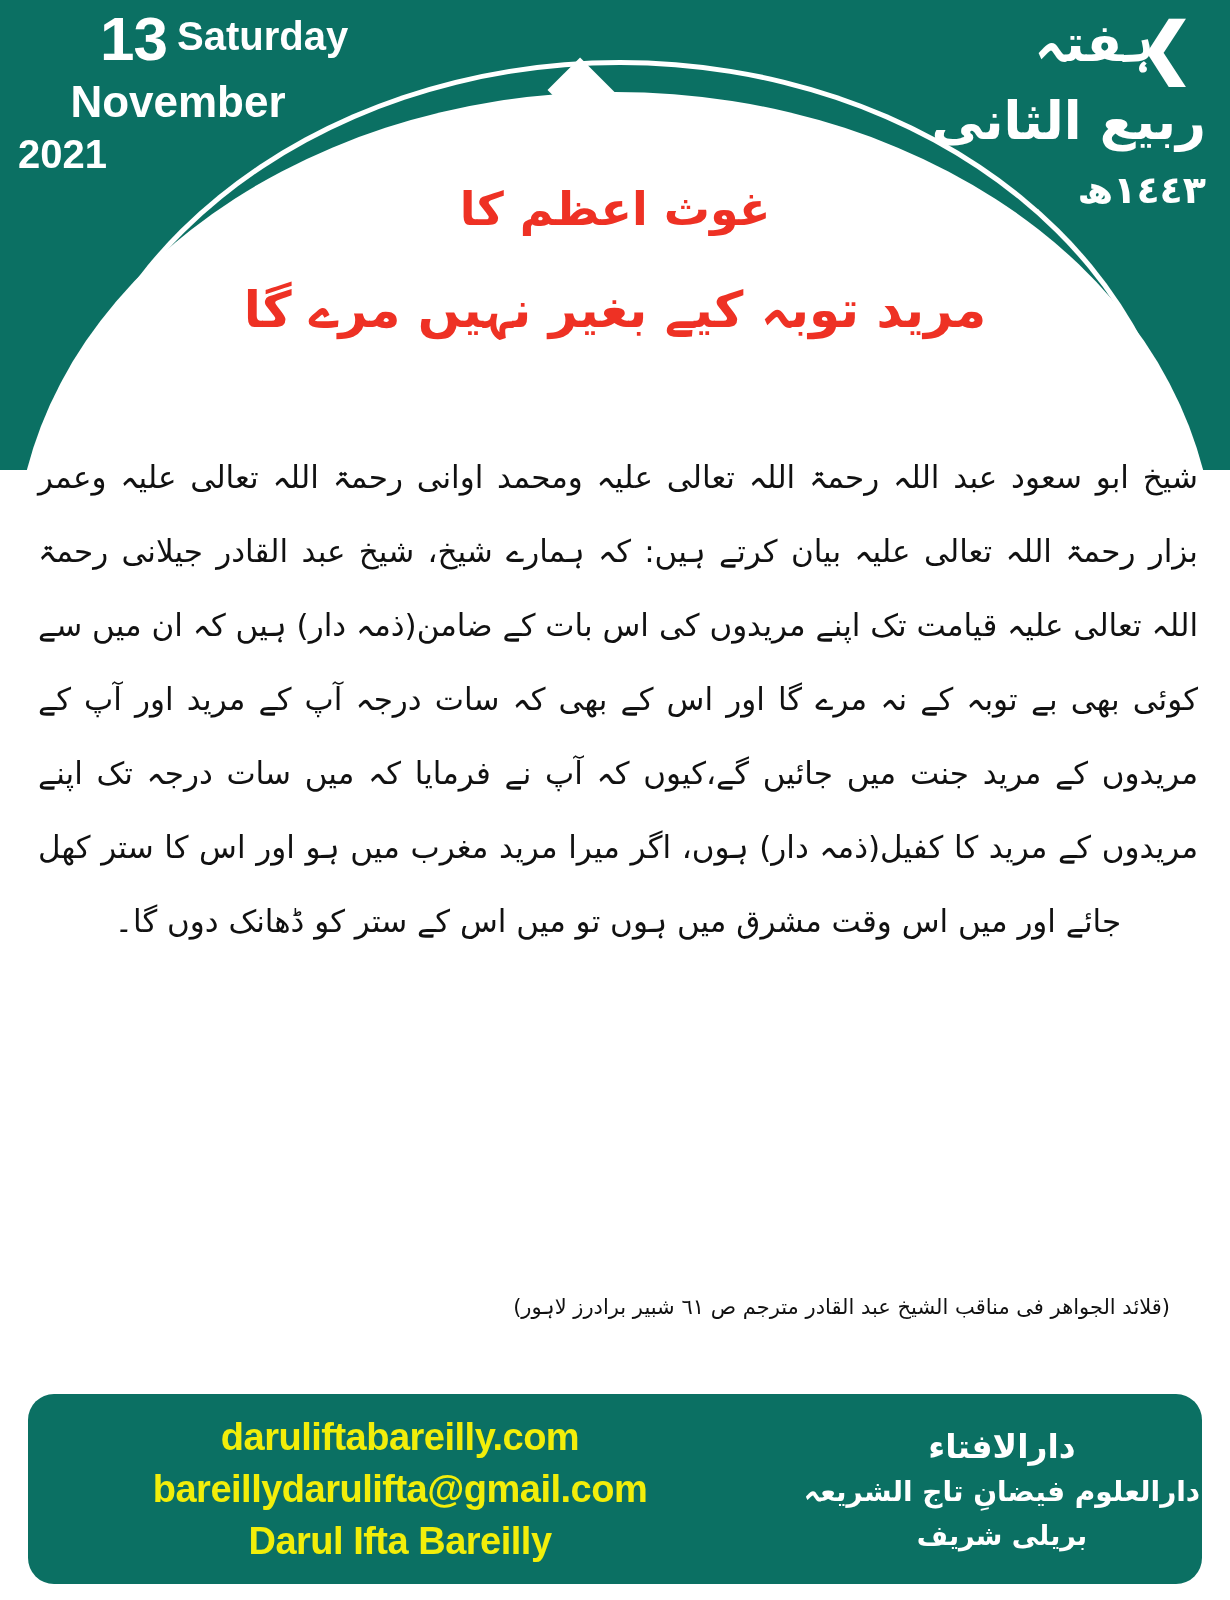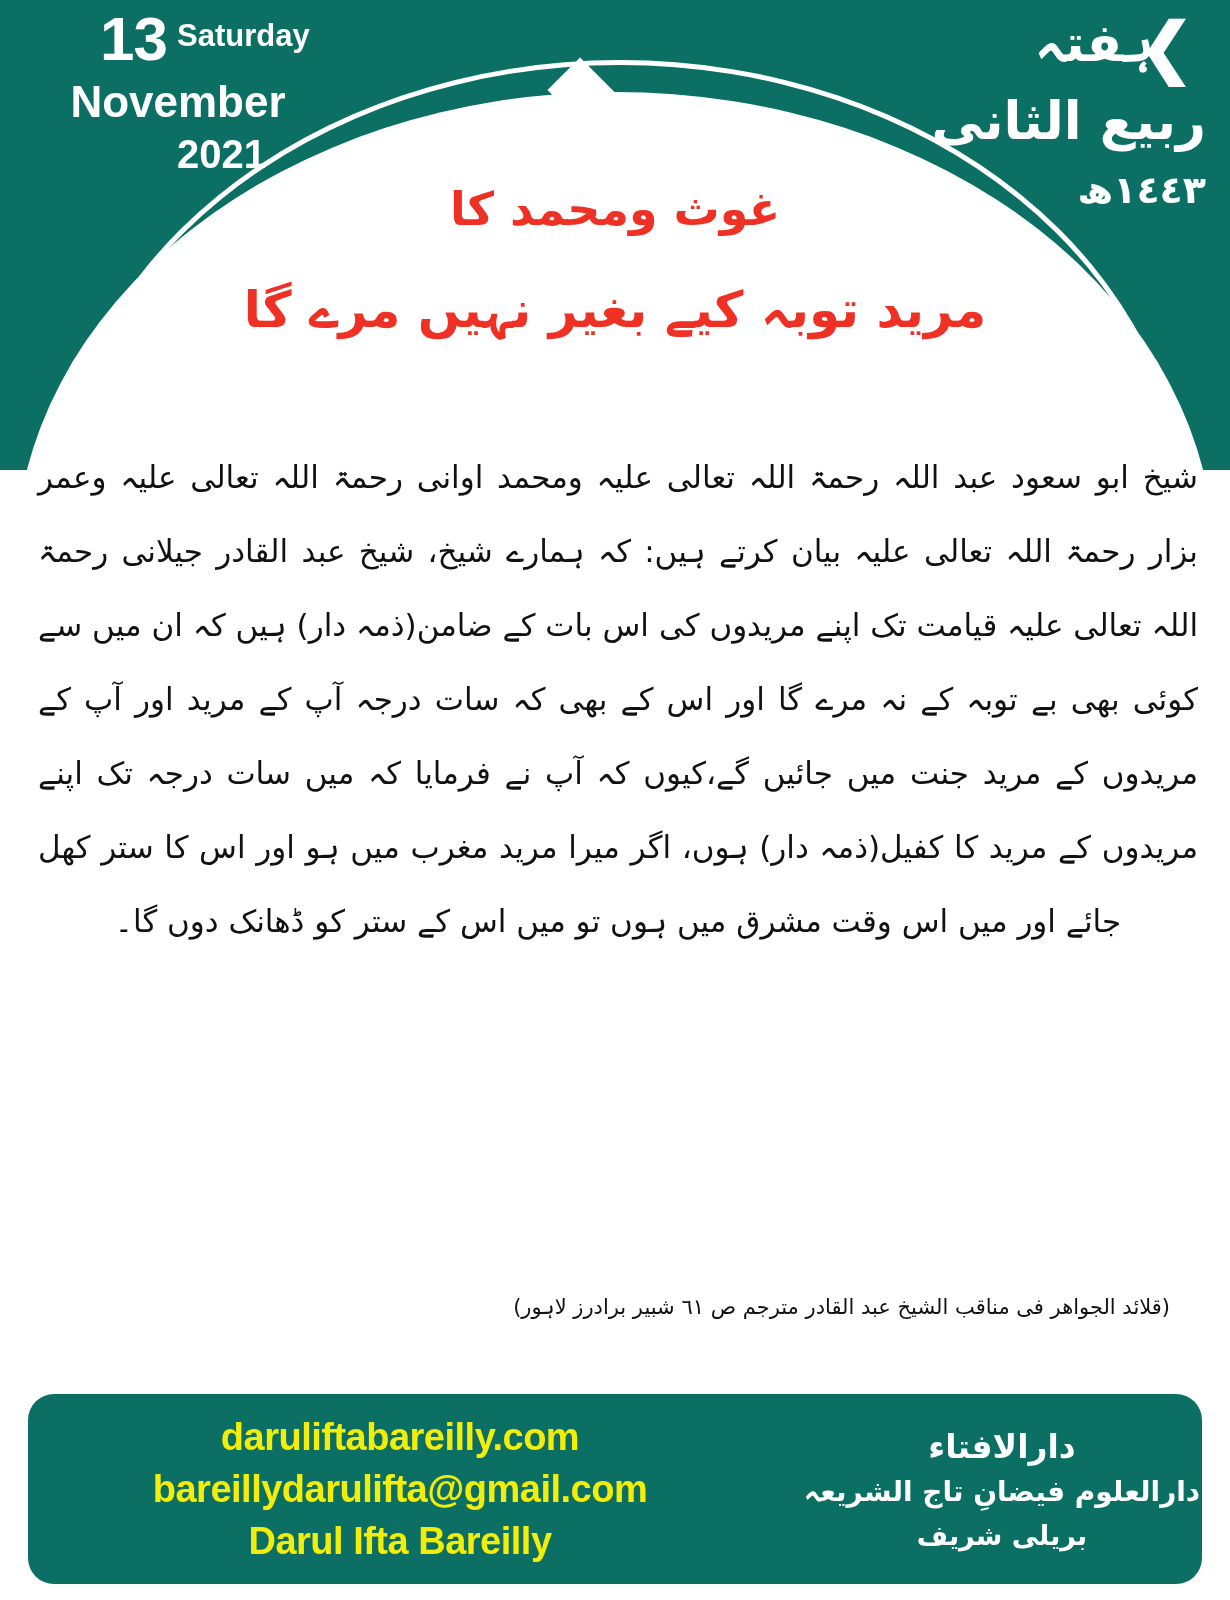--- a/index.html
+++ b/index.html
@@ -88,37 +88,37 @@
     gap: 10px;
     padding-left: 82px;
   }
   .date-day-num {
     font-size: 62px;
     font-weight: bold;
     line-height: 62px;
     letter-spacing: -1px;
   }
   .date-weekday-en {
-    font-size: 31px;
+    font-size: 40px;
     font-weight: bold;
     line-height: 56px;
   }
   .date-month {
     font-size: 44px;
     font-weight: bold;
     line-height: 56px;
     margin-top: 4px;
     text-align: center;
     padding-right: 10px;
   }
   .date-year {
     font-size: 40px;
     font-weight: bold;
     line-height: 48px;
-    text-align: right;
+    text-align: left;
     padding-right: 82px;
   }
 
   
   .hijri-block {
     position: absolute;
     right: 24px;
     top: 6px;
     width: 400px;
     text-align: right;
@@ -271,21 +271,21 @@
 
   <div class="chevron">❮</div>
 
   <div class="hijri-block">
     <div class="hijri-weekday">ہفتہ</div>
     <div class="hijri-month">ربیع الثانی</div>
     <div class="hijri-year">١٤٤٣ھ</div>
   </div>
 
   <div class="headline">
-    <div class="headline-1">غوث ومحمد کا</div>
+    <div class="headline-1">غوث اعظم کا</div>
     <div class="headline-2">مرید توبہ کیے بغیر نہیں مرے گا</div>
   </div>
 
   <div class="body-text">شیخ ابو سعود عبد اللہ رحمۃ اللہ تعالی علیہ ومحمد اوانی رحمۃ اللہ تعالی علیہ وعمر بزار رحمۃ اللہ تعالی علیہ بیان کرتے ہیں: کہ ہمارے شیخ، شیخ عبد القادر جیلانی رحمۃ اللہ تعالی علیہ قیامت تک اپنے مریدوں کی اس بات کے ضامن(ذمہ دار) ہیں کہ ان میں سے کوئی بھی بے توبہ کے نہ مرے گا اور اس کے بھی کہ سات درجہ آپ کے مرید اور آپ کے مریدوں کے مرید جنت میں جائیں گے،کیوں کہ آپ نے فرمایا کہ میں سات درجہ تک اپنے مریدوں کے مرید کا کفیل(ذمہ دار) ہوں، اگر میرا مرید مغرب میں ہو اور اس کا ستر کھل جائے اور میں اس وقت مشرق میں ہوں تو میں اس کے ستر کو ڈھانک دوں گا۔</div>
 
   <div class="reference">(قلائد الجواهر فى مناقب الشیخ عبد القادر مترجم ص ٦١ شبیر برادرز لاہور)</div>
 
   <div class="footer">
     <div class="footer-left-links">
       <div class="fl-line">daruliftabareilly.com</div>

